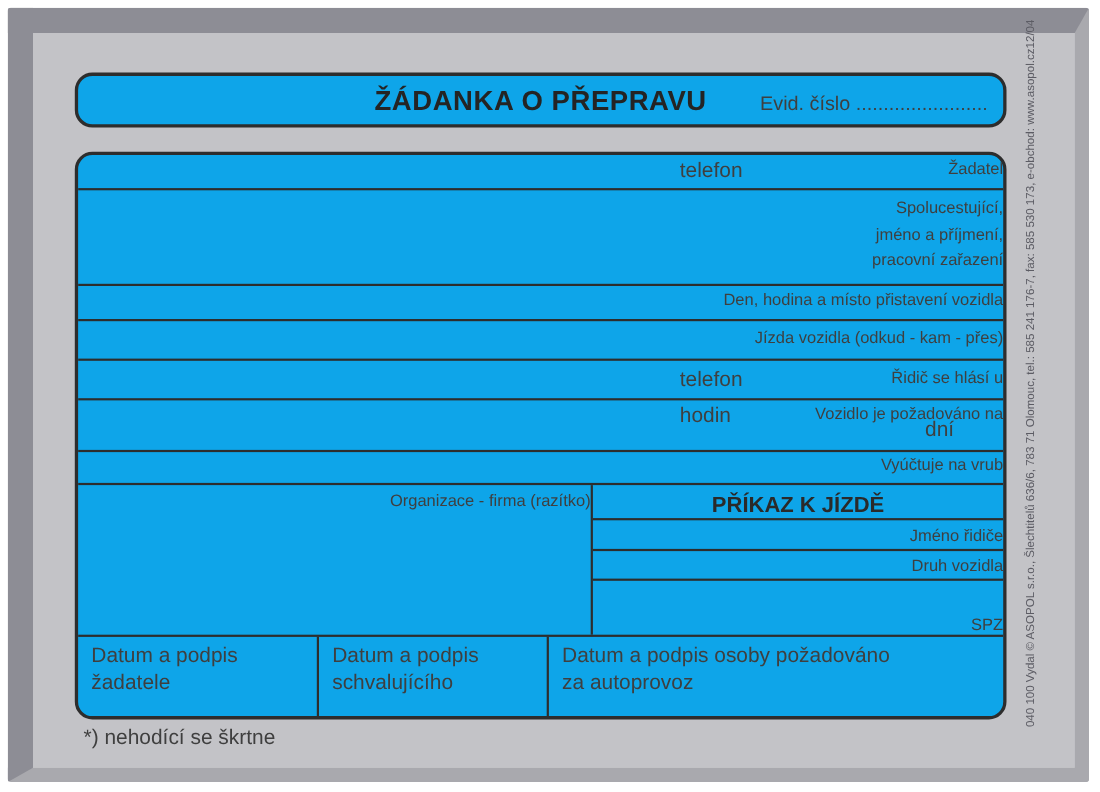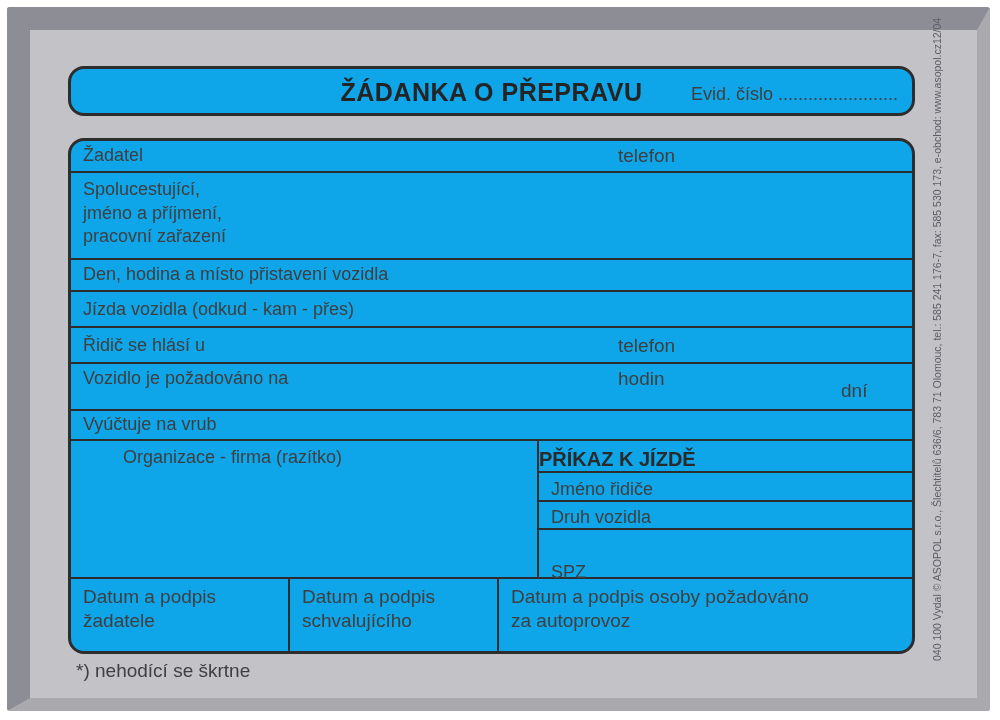--- a/index.html
+++ b/index.html
@@ -24,32 +24,32 @@
 
   .title-text{
     position:absolute;left:0;right:0;top:9px;text-align:center;
     font-size:25px;font-weight:bold;letter-spacing:.5px;color:#242424;
   }
   .evid{position:absolute;right:14px;top:15px;font-size:18px;color:#3f3f3f;}
 
   .rows{position:absolute;inset:0;display:flex;flex-direction:column;}
   .row{position:relative;box-sizing:border-box;border-bottom:2px solid #2d2d2d;flex:none;}
   .row.last{border-bottom:none;flex:1;}
-  .lab{font-size:18px;color:#3f3f3f;padding:4px 0 0 12px;display:block;}
+  .lab{font-size:15px;color:#3f3f3f;padding:4px 0 0 12px;display:block;text-align:right;}
   .lab-right{position:absolute;left:547px;top:4px;font-size:19px;color:#3f3f3f;}
   .lab-right2{position:absolute;left:770px;top:16px;font-size:19px;color:#3f3f3f;}
   .multi{padding-top:5px;line-height:23.5px;}
   .multi .lab{padding-top:0;}
 
   .split{display:flex;}
   .org-cell{width:426px;box-sizing:border-box;flex:none;margin-left:40px;}
   .prikaz-col{flex:1;border-left:2px solid #2d2d2d;display:flex;flex-direction:column;box-sizing:border-box;}
   .prikaz-header{
     height:38px;box-sizing:border-box;border-bottom:2px solid #2d2d2d;
-    text-align:left;font-weight:bold;font-size:20px;color:#2a2a2a;padding-top:7px;
+    text-align:center;font-weight:bold;font-size:20px;color:#2a2a2a;padding-top:7px;
   }
   .prikaz-row{box-sizing:border-box;border-bottom:2px solid #2d2d2d;}
   .prikaz-row.h1{height:35px;}
   .prikaz-row.h2{height:33px;}
   .prikaz-row.h3{flex:1;border-bottom:none;margin-top:28px;}
 
   .sig-row{display:flex;}
   .sig-cell{box-sizing:border-box;padding:6px 0 0 12px;font-size:19px;line-height:23.5px;}
   .sig-1{width:217px;flex:none;}
   .sig-2{width:209px;flex:none;border-left:2px solid #2d2d2d;}

